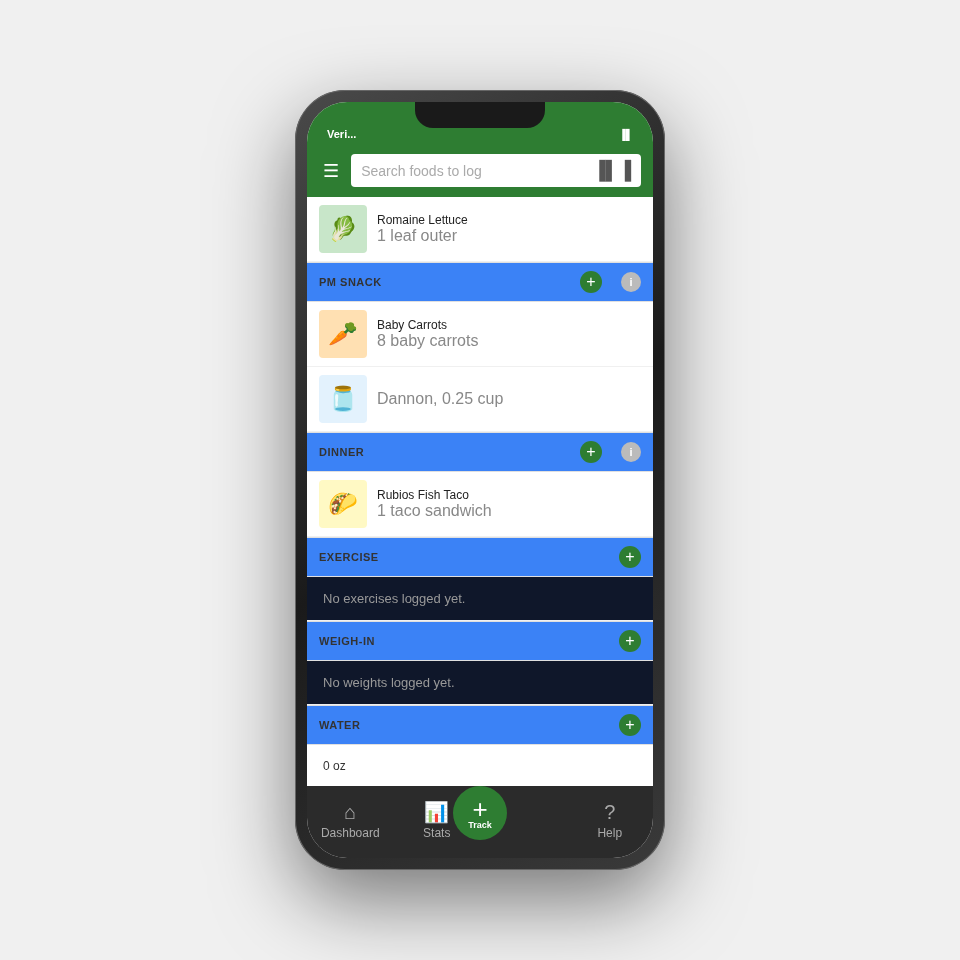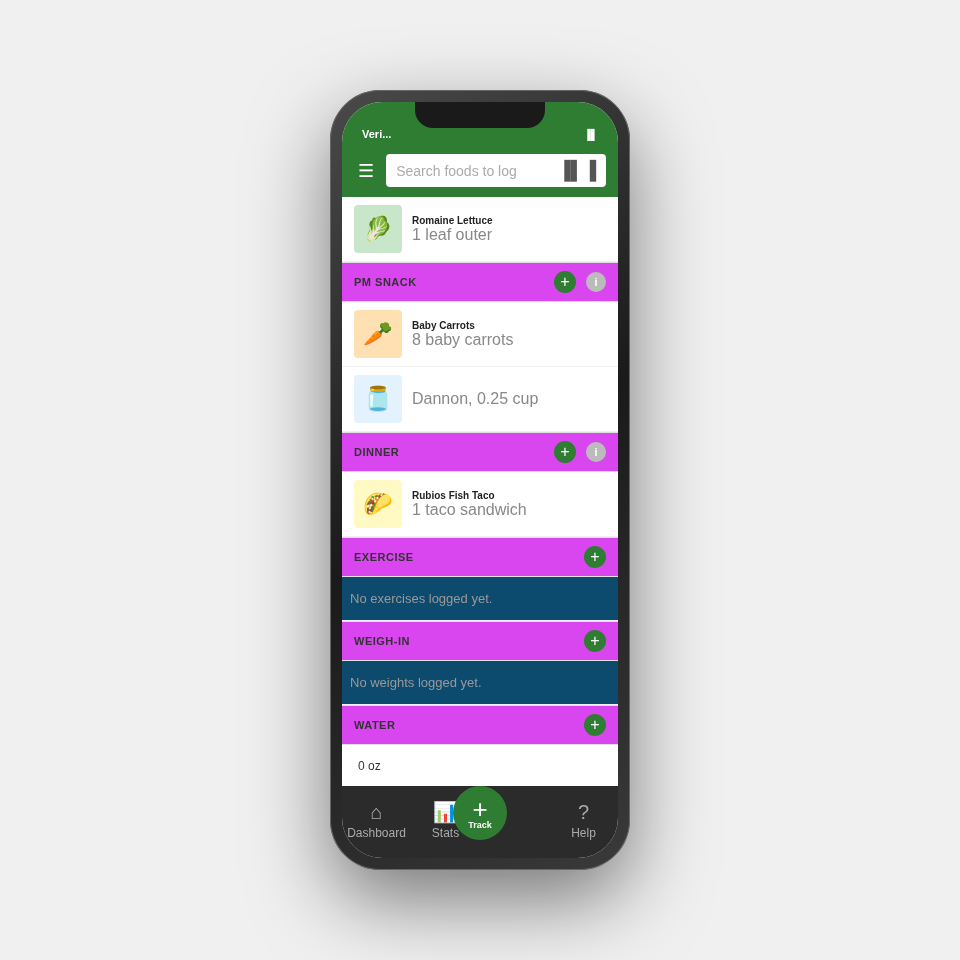--- a/index.html
+++ b/index.html
@@ -6,21 +6,21 @@
     body {
       background: #f0f0f0;
       display: flex;
       justify-content: center;
       align-items: center;
       min-height: 100vh;
       font-family: -apple-system, BlinkMacSystemFont, 'Segoe UI', sans-serif;
     }
 
     .phone-outer {
-      width: 300px;
+      width: 370px;
       height: 780px;
       background: linear-gradient(145deg, #4a4a4a, #1a1a1a, #3a3a3a);
       border-radius: 50px;
       padding: 12px;
       box-shadow: 0 30px 80px rgba(0,0,0,0.5), inset 0 0 0 1px #666;
       position: relative;
     }
 
     .phone-inner {
       width: 100%;
@@ -138,37 +138,37 @@
       justify-content: center;
       font-size: 24px;
       background: #f5f5f5;
     }
 
     .food-info {
       flex: 1;
     }
 
     .food-name {
-      font-size: 10px;
-      font-weight: 700;
+      font-size: 12px;
+      font-weight: 400;
       color: #222;
     }
 
     .food-desc {
       font-size: 16px;
       color: #888;
     }
 
     
     .section-header {
-      background: #d946ef;
+      background: #3b82f6;
       padding: 8px 12px;
       display: flex;
       align-items: center;
-      gap: 10px;
+      gap: 19px;
       border-top: 1px solid #e0e0e0;
       border-bottom: 1px solid #e0e0e0;
     }
 
     .section-label {
       font-size: 11px;
       font-weight: 700;
       color: #333;
       letter-spacing: 0.5px;
       flex: 1;
@@ -198,24 +198,24 @@
       align-items: center;
       justify-content: center;
       color: #fff;
       font-size: 11px;
       font-weight: 700;
       cursor: pointer;
     }
 
     
     .empty-state {
-      padding: 14px 8px;
+      padding: 14px 16px;
       font-size: 13px;
       color: #999;
-      background: #0c4a6e;
+      background: #0f172a;
       border-bottom: 1px solid #f0f0f0;
     }
 
     
     .water-amount {
       padding: 14px 16px;
       font-size: 12px;
       color: #333;
       background: #fff;
       border-bottom: 6px solid #0c4a6e;

